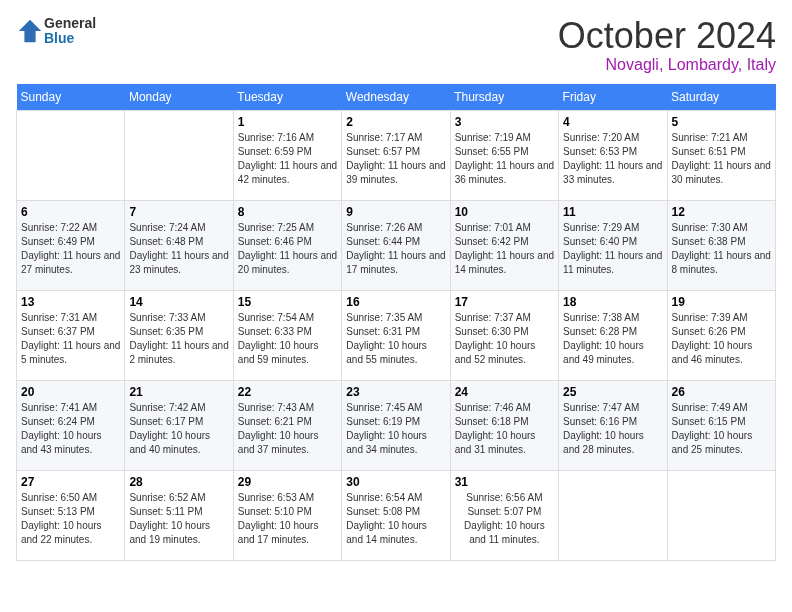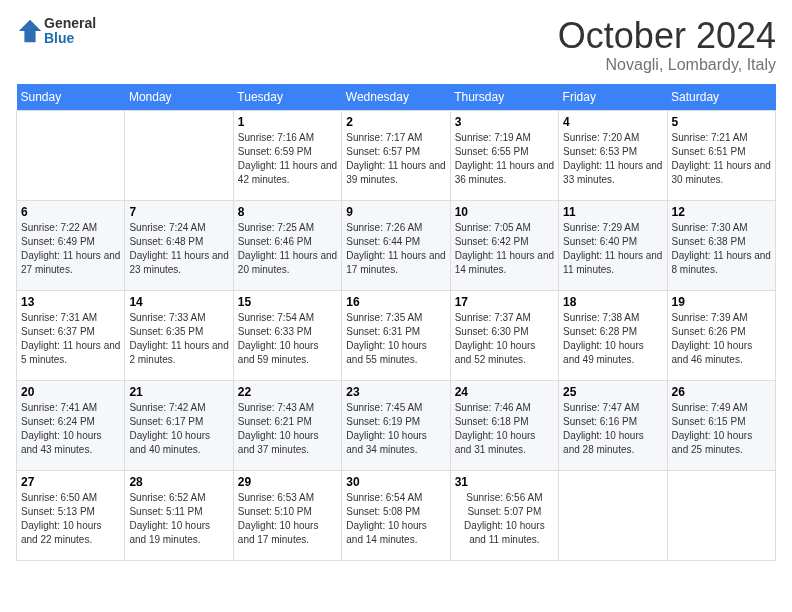--- a/index.html
+++ b/index.html
@@ -43,21 +43,21 @@
       text-align: right;
     }
     .month-title {
       font-size: 36px;
       font-weight: 300;
       color: #333;
       line-height: 1.1;
     }
     .location {
       font-size: 16px;
-      color: #737373;
+      color: #a21caf;
     }
     table {
       width: 100%;
       border-collapse: collapse;
       font-size: 11px;
     }
     th {
       background-color: #3b82f6;
       color: white;
       padding: 6px 4px;
@@ -180,21 +180,21 @@
 Daylight: 11 hours and 20 minutes.</div>
         </td>
         <td>
           <span class="day-number">9</span>
           <div class="day-info" style="white-space: pre-line;">Sunrise: 7:26 AM
 Sunset: 6:44 PM
 Daylight: 11 hours and 17 minutes.</div>
         </td>
         <td>
           <span class="day-number">10</span>
-          <div class="day-info" style="white-space: pre-line;">Sunrise: 7:05 AM
+          <div class="day-info" style="white-space: pre-line;">Sunrise: 7:01 AM
 Sunset: 6:42 PM
 Daylight: 11 hours and 14 minutes.</div>
         </td>
         <td>
           <span class="day-number">11</span>
           <div class="day-info" style="white-space: pre-line;">Sunrise: 7:29 AM
 Sunset: 6:40 PM
 Daylight: 11 hours and 11 minutes.</div>
         </td>
         <td>

